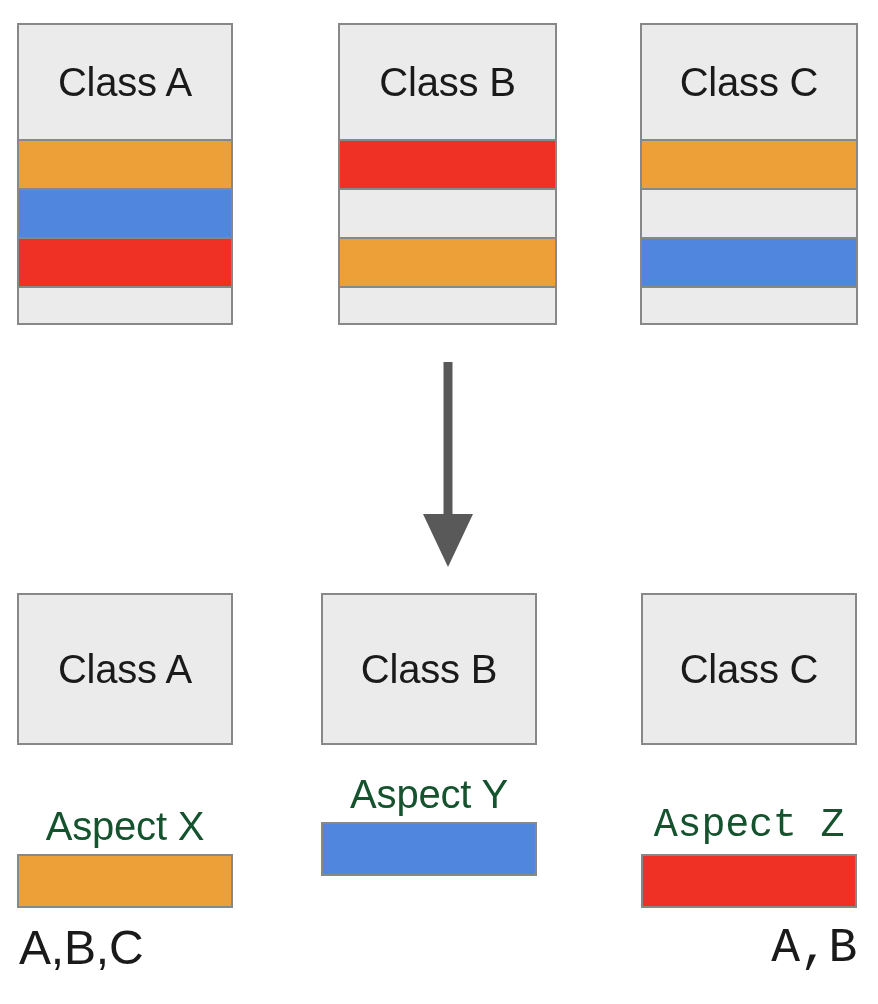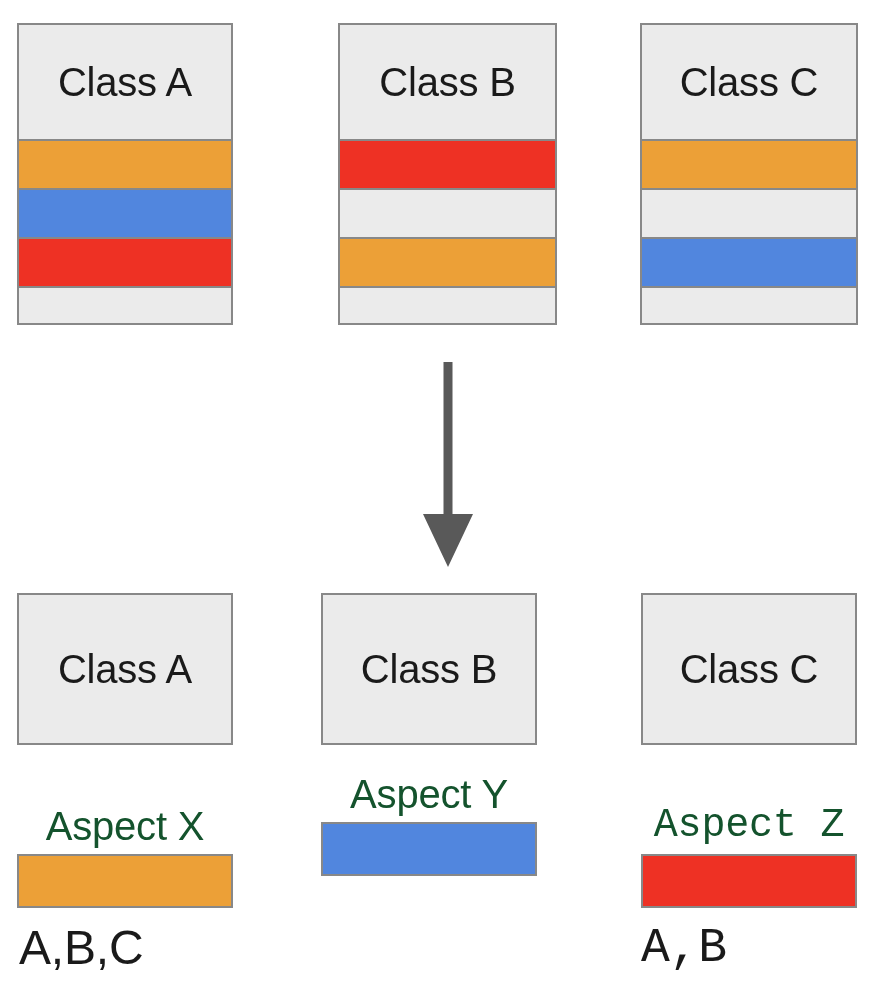--- a/index.html
+++ b/index.html
@@ -100,21 +100,21 @@
   .legend-members {
     font-size: 48px;
     line-height: 1;
     color: #1a1a1a;
     letter-spacing: -0.2px;
     margin-top: 16px;
     text-align: left;
     padding-left: 2px;
   }
   .legend-entry.center-members .legend-members {
-    text-align: left;
+    text-align: right;
     padding-left: 0;
   }
 </style>
 </head>
 <body>
 
 <div id="canvas">
 
   <div class="class-stack" style="left:17px; top:23px; width:216px; height:302px;">
     <div class="stack-header">Class A</div>

